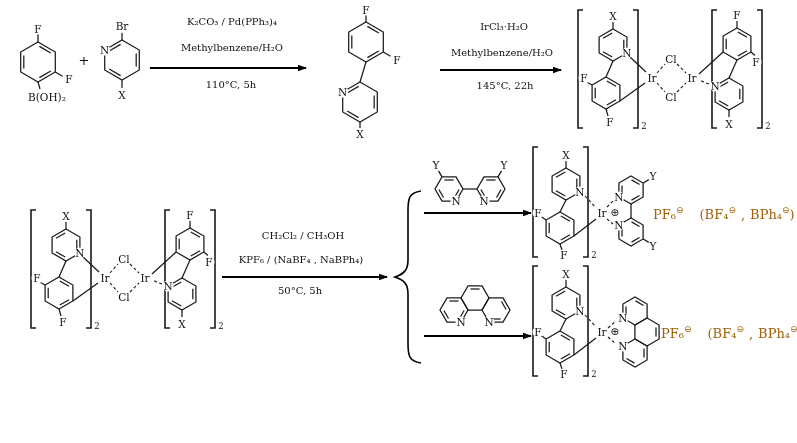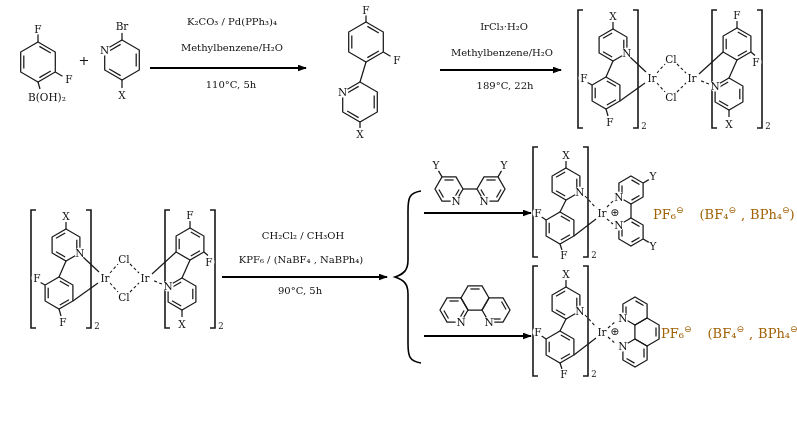--- a/index.html
+++ b/index.html
@@ -327,25 +327,25 @@
         <text class="atom" x="622.9" y="346">N</text>
   </g>
 </svg>
 
 <div class="cond" style="left:232px;top:15px">K₂CO₃ / Pd(PPh₃)₄</div>
 <div class="cond" style="left:232px;top:41px">Methylbenzene/H₂O</div>
 <div class="cond" style="left:231px;top:78px">110°C,  5h</div>
 
 <div class="cond" style="left:504px;top:20px">IrCl₃·H₂O</div>
 <div class="cond" style="left:502px;top:46px">Methylbenzene/H₂O</div>
-<div class="cond" style="left:505px;top:79px">189°C,  22h</div>
+<div class="cond" style="left:505px;top:79px">145°C,  22h</div>
 
 <div class="cond" style="left:303px;top:229px">CH₂Cl₂ / CH₃OH</div>
 <div class="cond" style="left:301px;top:253px">KPF₆ / (NaBF₄ , NaBPh₄)</div>
-<div class="cond" style="left:300px;top:284px">90°C,  5h</div>
+<div class="cond" style="left:300px;top:284px">50°C,  5h</div>
 
 <div class="ion" style="left:653px;top:205px">
   <span>PF₆</span><sup>⊖</sup><span class="gap"></span><span>(BF₄</span><sup>⊖</sup><span class="sep">,</span><span>BPh₄</span><sup>⊖</sup><span>)</span>
 </div>
 <div class="ion" style="left:661px;top:324px">
   <span>PF₆</span><sup>⊖</sup><span class="gap"></span><span>(BF₄</span><sup>⊖</sup><span class="sep">,</span><span>BPh₄</span><sup>⊖</sup>
 </div>
 
 
 </div>

